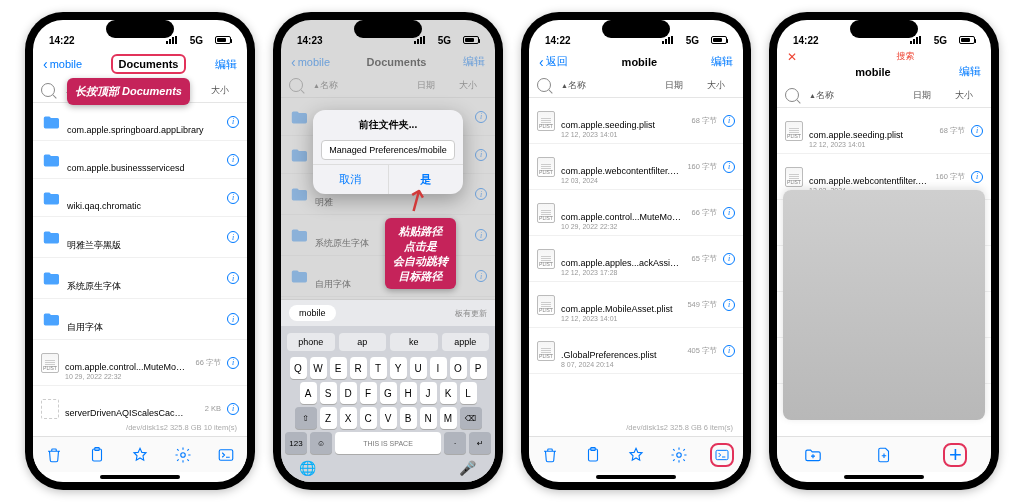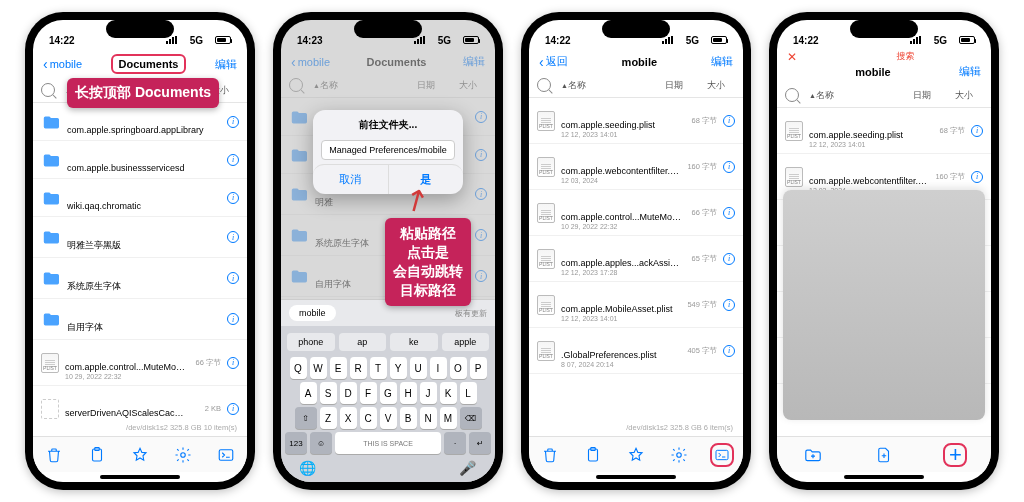--- a/index.html
+++ b/index.html
@@ -117,34 +117,34 @@
     display:flex;align-items:center;justify-content:space-around;
     color:#007aff;
     background:#fafafa;
   }
   .toolbar .ticon{width:24px;height:24px;display:flex;align-items:center;justify-content:center;}
   .tb-hl{border:2px solid #e2325a;border-radius:8px;padding:2px;}
   .home-ind{width:80px;height:4px;background:#000;border-radius:2px;margin:3px auto;}
   
   .anno{
     position:absolute;background:#c5235a;color:#fff;font-weight:600;
-    border-radius:6px;padding:6px 8px;font-size:14px;text-align:center;
-    box-shadow:0 2px 6px rgba(0,0,0,.3);z-index:40;
+    border-radius:6px;padding:6px 8px;font-size:11px;text-align:center;
+    box-shadow:0 2px 6px rgba(0,0,0,.3);z-index:40;font-style:italic;
   }
   
   .dim{position:absolute;inset:0;background:rgba(0,0,0,.15);z-index:20;}
   .dialog{
     position:absolute;top:90px;left:50%;transform:translateX(-50%);
     width:150px;background:#f2f2f5;border-radius:12px;z-index:30;
     box-shadow:0 6px 20px rgba(0,0,0,.3);text-align:center;
     overflow:hidden;
   }
   .dialog .dtitle{font-size:10px;font-weight:600;padding:8px 6px 4px;}
   .dialog .dinput{margin:4px 8px;border:1px solid #ccc;background:#fff;border-radius:4px;padding:4px;font-size:9px;}
-  .dialog .dbtns{display:flex;border-top:1px solid #ddd;border-radius:11px;}
+  .dialog .dbtns{display:flex;border-top:1px solid #ddd;}
   .dialog .dbtn{flex:1;padding:7px 0;color:#007aff;font-size:11px;}
   .dialog .dbtn:first-child{border-right:1px solid #ddd;}
   .arrow{position:absolute;z-index:35;color:#d13a3a;font-size:30px;transform:rotate(-30deg);}
   
   .kbwrap{background:#d1d3d9;padding:4px;}
   .pred{display:flex;gap:4px;padding:3px 2px;}
   .pred span{flex:1;background:#e8e9ec;border-radius:4px;text-align:center;font-size:9px;padding:4px 0;}
   .krow{display:flex;gap:3px;margin-top:3px;justify-content:center;}
   .key{background:#fff;border-radius:4px;box-shadow:0 1px 0 #aaa;width:17px;height:22px;display:flex;align-items:center;justify-content:center;font-size:10px;}
   .key.fn{background:#b0b4bd;font-size:8px;width:22px;}

